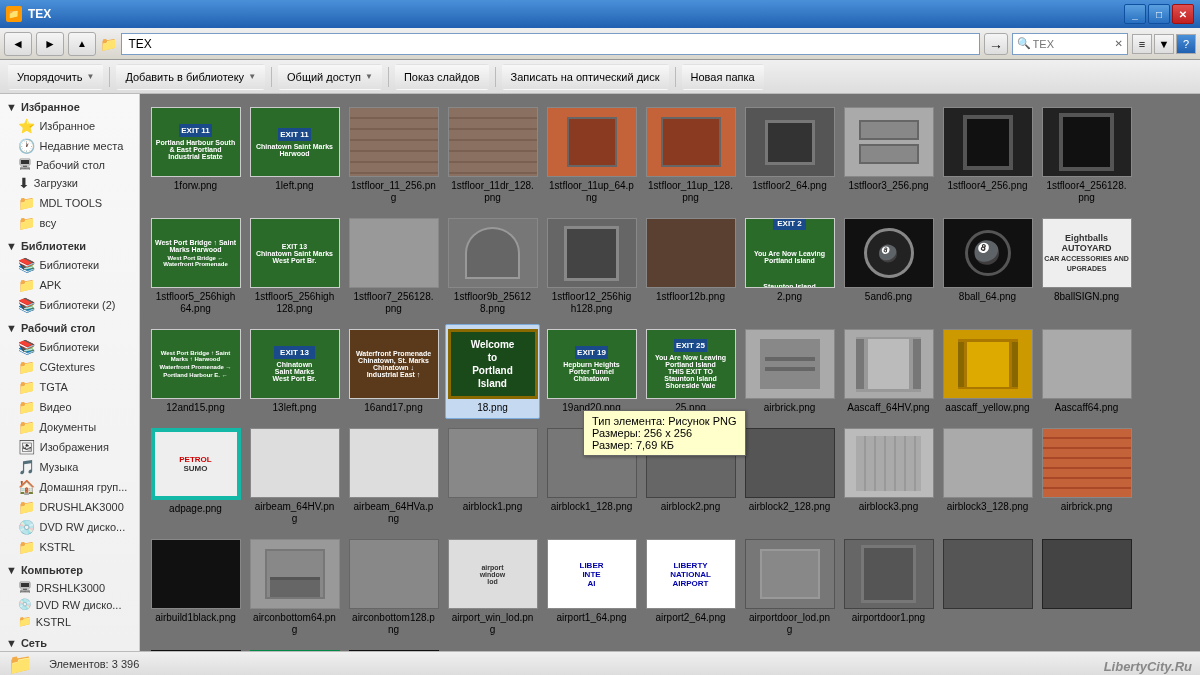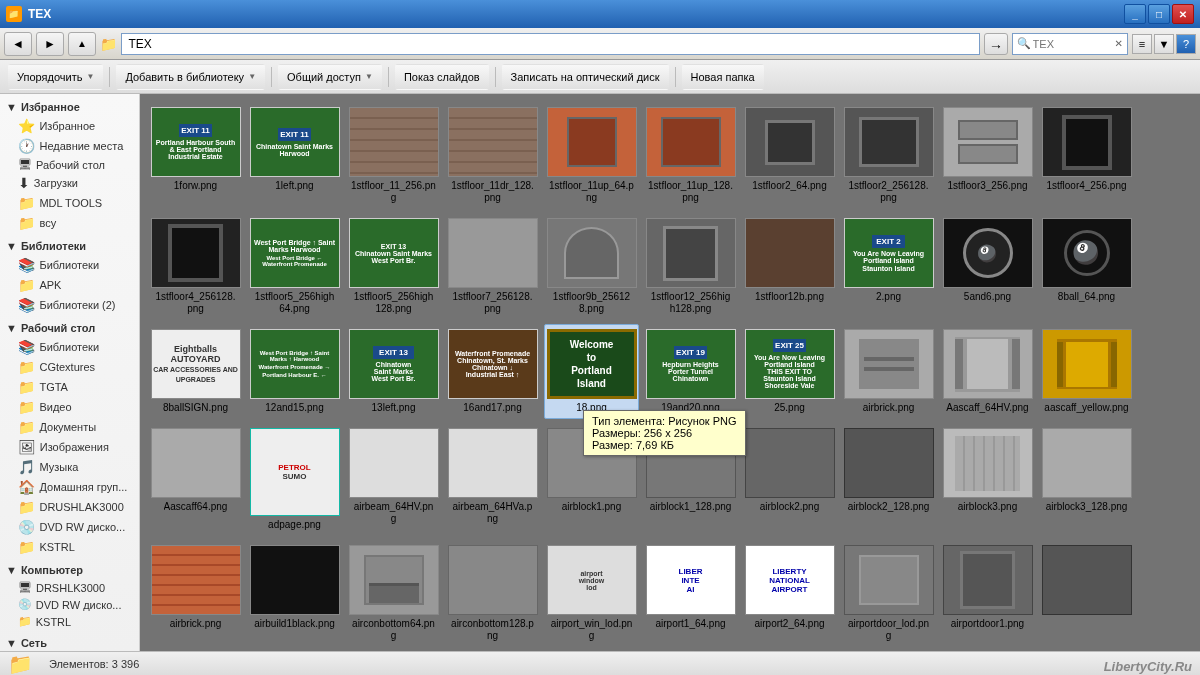--- a/index.html
+++ b/index.html
@@ -354,26 +354,20 @@
         <div class="file-name">1stfloor_11up_128.png</div>
       </div>
 
       <div class="file-item">
         <div class="file-thumbnail" style="width:90px;height:70px;background:#555; border:1px solid #888; display:flex;align-items:center;justify-content:center;">
           <div style="width:50px;height:45px;background:#333;border:3px solid #777;"></div>
         </div>
         <div class="file-name">1stfloor2_64.png</div>
       </div>
 
-      <div class="file-item">
-        <div class="file-thumbnail" style="width:90px;height:70px;background:#555; border:1px solid #888; display:flex;align-items:center;justify-content:center;">
-          <div style="width:60px;height:50px;background:#333;border:3px solid #777;"></div>
-        </div>
-        <div class="file-name">1stfloor2_256128.png</div>
-      </div>
 
       <div class="file-item">
         <div class="file-thumbnail" style="width:90px;height:70px;background:#aaa; border:1px solid #888; display:flex;align-items:center;justify-content:center;flex-direction:column;gap:4px;">
           <div style="width:60px;height:20px;background:#888;border:2px solid #666;"></div>
           <div style="width:60px;height:20px;background:#888;border:2px solid #666;"></div>
         </div>
         <div class="file-name">1stfloor3_256.png</div>
       </div>
 
       <div class="file-item">
@@ -425,21 +419,21 @@
         </div>
         <div class="file-name">1stfloor12_256high128.png</div>
       </div>
 
       <div class="file-item">
         <div class="file-thumbnail" style="width:90px;height:70px;background:#5a4030;border:1px solid #888;"></div>
         <div class="file-name">1stfloor12b.png</div>
       </div>
 
       <div class="file-item">
-        <div class="file-thumbnail sign-green" style="width:90px;height:70px;display:flex;flex-direction:column;align-items:center;justify-content:center;font-size:7px;">
+        <div class="file-thumbnail sign-green" style="width:90px;height:70px;display:flex;flex-direction:column;align-items:center;justify-content:center;font-size:7px;gap:18px;">
           <div style="background:#1a4a8a;color:white;padding:2px 4px;margin-bottom:2px;font-size:8px;">EXIT 2</div>
           <div style="color:white;">You Are Now Leaving Portland Island</div>
           <div style="color:white;margin-top:1px;">Staunton Island</div>
         </div>
         <div class="file-name">2.png</div>
       </div>
 
       <div class="file-item">
         <div class="file-thumbnail" style="width:90px;height:70px;background:#111;border:1px solid #888;display:flex;align-items:center;justify-content:center;">
           <div style="width:50px;height:50px;background:#222;border-radius:50%;border:3px solid #888;display:flex;align-items:center;justify-content:center;font-size:16px;color:white;">🎱</div>
@@ -539,21 +533,21 @@
         </div>
         <div class="file-name">aascaff_yellow.png</div>
       </div>
 
       <div class="file-item">
         <div class="file-thumbnail" style="width:90px;height:70px;background:#aaa;border:1px solid #888;"></div>
         <div class="file-name">Aascaff64.png</div>
       </div>
 
       <div class="file-item">
-        <div class="file-thumbnail" style="width:90px;height:88px;background:#eee;border:1px solid #14b8a6;display:flex;align-items:center;justify-content:center;font-size:8px;font-weight:bold;color:#c00;text-align:center;">
+        <div class="file-thumbnail" style="width:90px;height:72px;background:#eee;border:4px solid #14b8a6;display:flex;align-items:center;justify-content:center;font-size:8px;font-weight:bold;color:#c00;text-align:center;">
           <div>PETROL<br><span style="color:#333">SUMO</span></div>
         </div>
         <div class="file-name">adpage.png</div>
       </div>
 
       <div class="file-item">
         <div class="file-thumbnail" style="width:90px;height:70px;background:#ddd;border:1px solid #888;display:grid;grid-template-columns:repeat(6,1fr);grid-template-rows:repeat(5,1fr);gap:1px;padding:2px;">
           <div style="grid-column:1/-1;grid-row:1/-1;background:repeating-linear-gradient(0deg,transparent,transparent 10px,#ccc 10px,#ccc 11px),repeating-linear-gradient(90deg,transparent,transparent 13px,#ccc 13px,#ccc 14px);background-color:#ddd;"></div>
         </div>
         <div class="file-name">airbeam_64HV.png</div>

